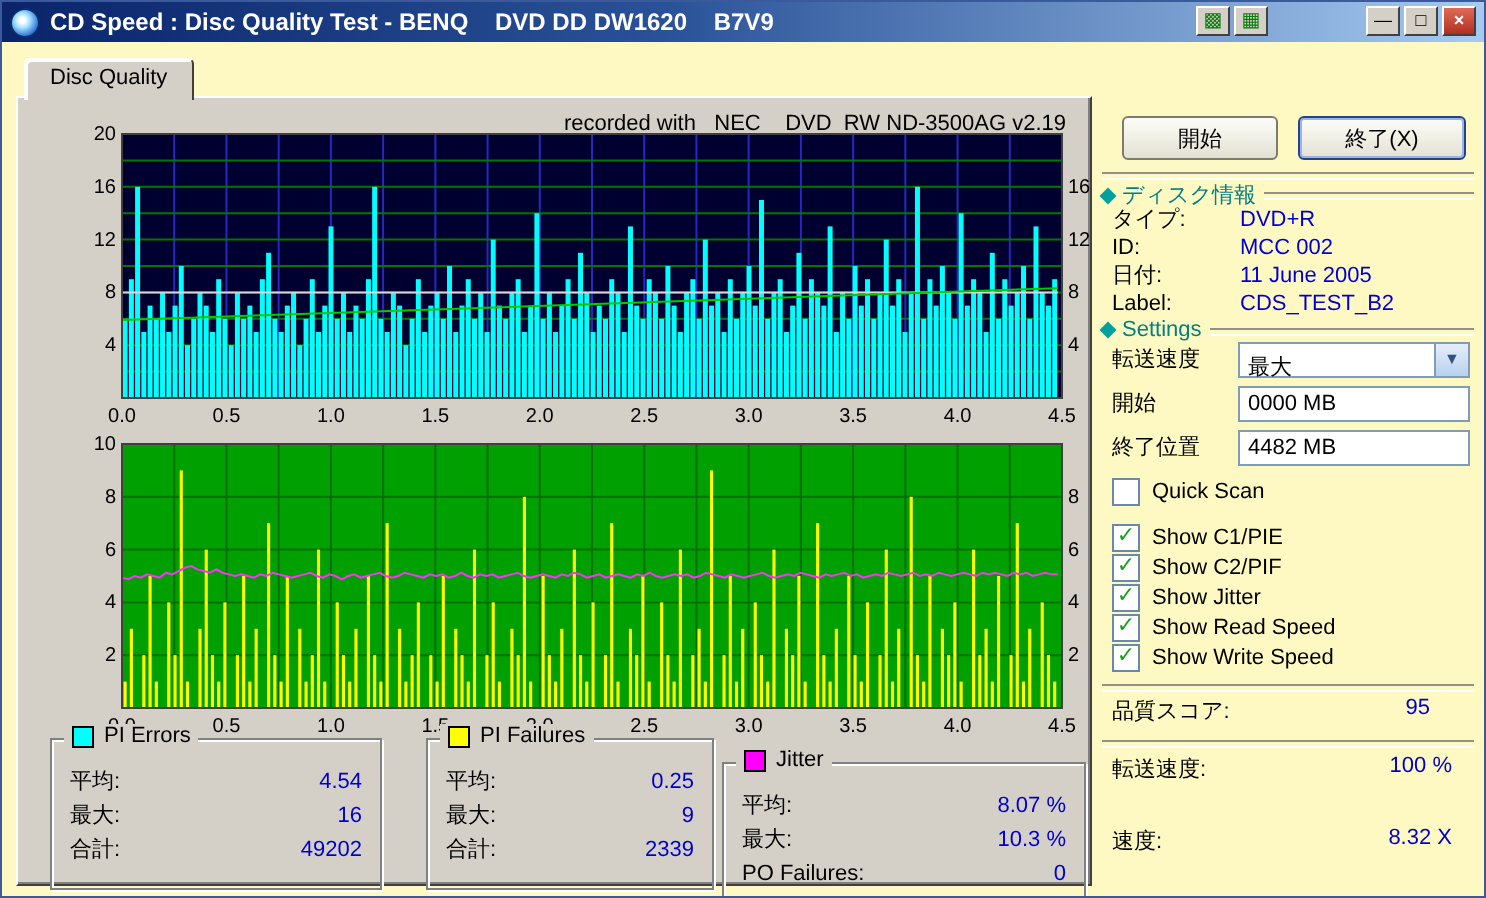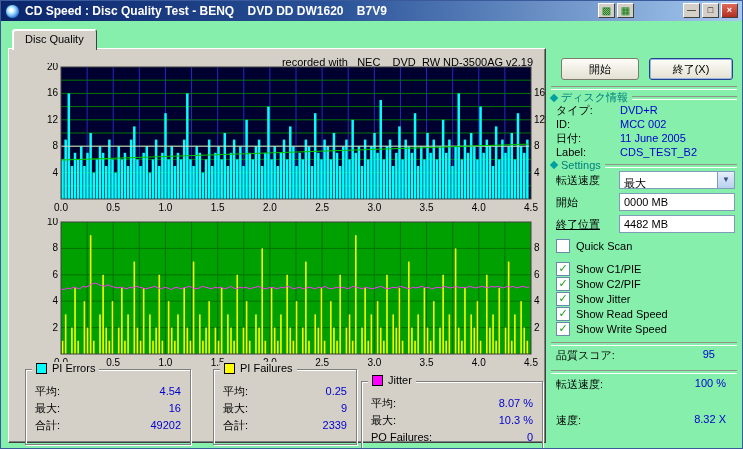--- a/index.html
+++ b/index.html
@@ -1,16 +1,16 @@
 <!DOCTYPE html>
 <html><head>
 <meta charset="utf-8">
 <style>
   html,body{margin:0;padding:0;background:#808080;}
-  .window{position:relative;width:743px;height:449px;background:#86efac;
+  .window{position:relative;width:743px;height:449px;background:#fef9c3;
     font-family:"Liberation Sans","DejaVu Sans",sans-serif;font-size:11px;color:#000;
     border:1px solid #3a5a9c;box-sizing:border-box;overflow:hidden;}
   
   .titlebar{position:absolute;left:0;top:0;right:0;height:20px;
     background:linear-gradient(90deg,#0a246a 0%,#2a5298 45%,#a6caf0 100%);
     display:flex;align-items:center;padding-left:4px;color:#fff;font-weight:bold;font-size:12px;}
   .appicon{width:13px;height:13px;border-radius:50%;
     background:radial-gradient(circle at 40% 40%, #ffffff 12%, #9fe0ff 35%, #2a6ad4 75%, #123a7a 100%);
     border:1px solid #08306a;flex:0 0 auto;}
   .tb-title{margin-left:5px;white-space:pre;overflow:hidden;}
@@ -55,21 +55,21 @@
   #sep1{top:57px;} #sep2{top:313px;} #sep3{top:341px;}
   .sechdr{position:absolute;left:2px;right:2px;display:flex;align-items:center;gap:4px;color:#008080;}
   #hdr-disc{top:61px;} #hdr-settings{top:130px;}
   .diamond{width:6px;height:6px;background:#00a0a0;transform:rotate(45deg);flex:0 0 auto;}
   .sechdr .hline{flex:1;height:2px;border-top:1px solid #929286;border-bottom:1px solid #ffffff;margin-top:1px;}
   .inforows{position:absolute;left:0;right:0;top:74px;}
   .irow{display:flex;line-height:14px;}
   .irow .lbl{width:64px;padding-left:7px;flex:0 0 auto;}
   .irow .val{color:#0000cc;}
   .setlbl{position:absolute;left:7px;line-height:18px;}
-  #lbl-speed{top:142px;} #lbl-start{top:164px;} #lbl-end{top:186px;text-decoration:underline;}
+  #lbl-speed{top:142px;} #lbl-start{top:164px;} #lbl-end{top:186px;}
   .combo{position:absolute;left:70px;top:142px;width:116px;height:18px;background:#fff;
     border:1px solid #7f9db9;display:flex;box-sizing:border-box;}
   .combo .txt{flex:1;padding:4px 4px;}
   .combo .drop{width:16px;background:linear-gradient(#e6eefb,#b8d0ee);border-left:1px solid #7f9db9;
     text-align:center;font-size:8px;color:#31517e;line-height:16px;}
   .field{position:absolute;left:70px;width:116px;height:18px;border:1px solid #7f9db9;background:#fff;
     font-size:11px;font-family:inherit;padding:0 4px;box-sizing:border-box;}
   #fld-start{top:164px;} #fld-end{top:186px;}
   .cbrow{position:absolute;left:7px;display:flex;align-items:center;gap:6px;}
   #cbr0{top:210px;} #cbr1{top:233px;} #cbr2{top:248px;} #cbr3{top:263px;} #cbr4{top:278px;} #cbr5{top:293px;}

